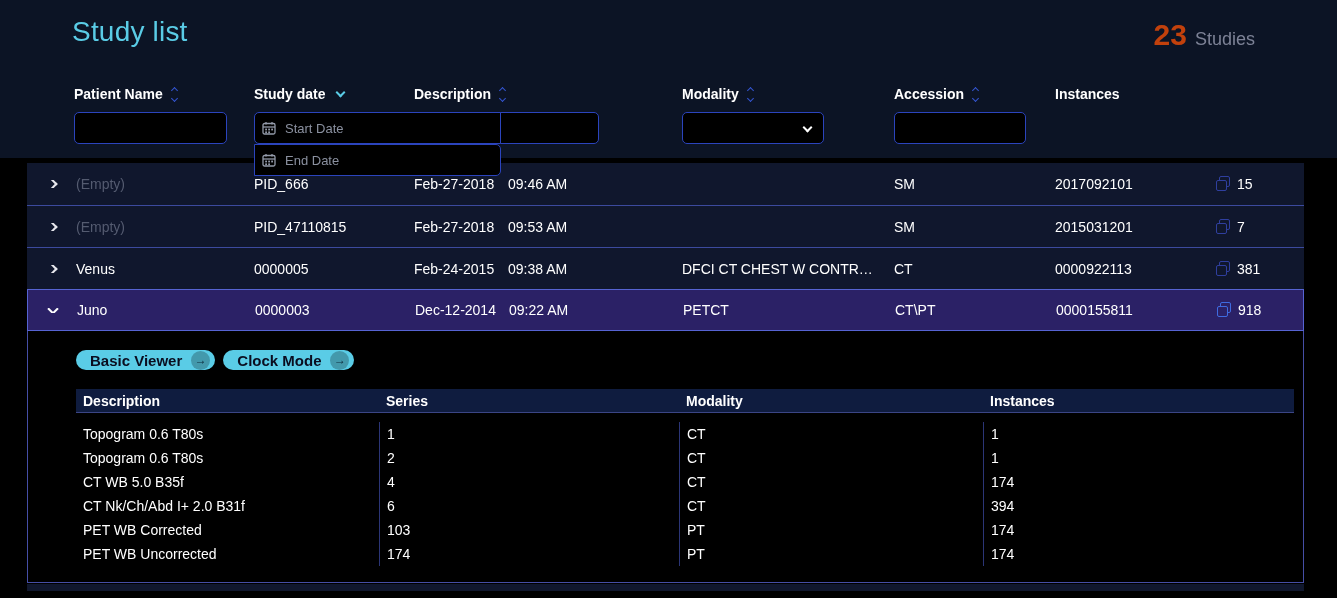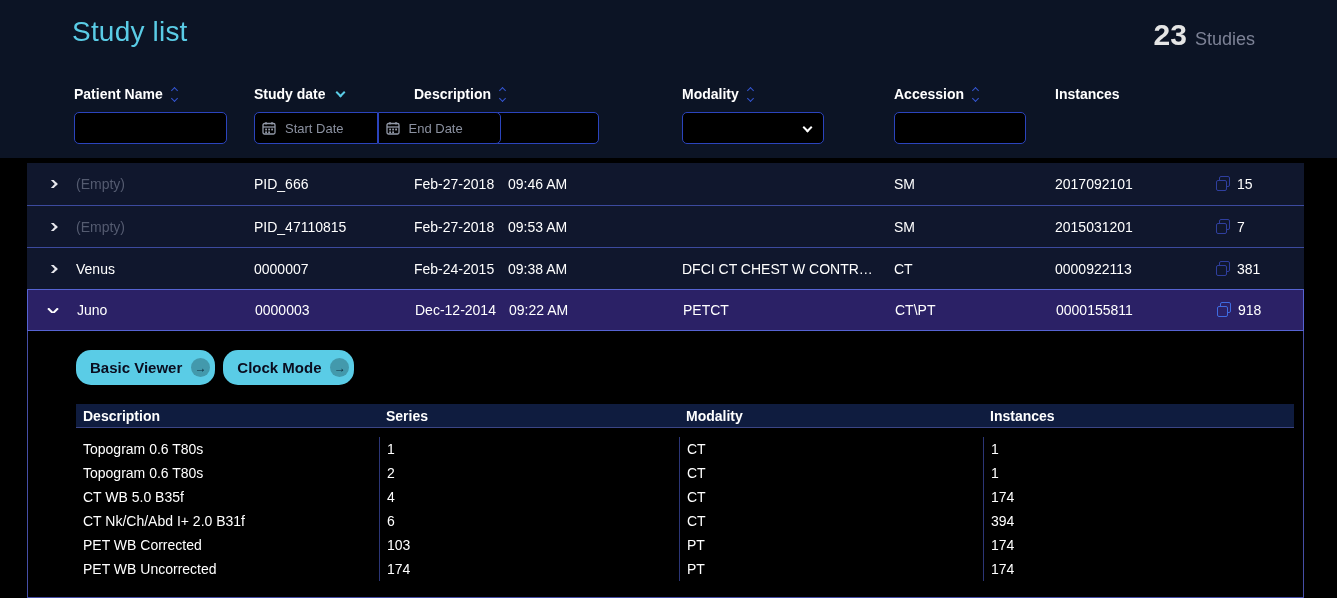--- a/index.html
+++ b/index.html
@@ -22,39 +22,39 @@
     --series-head-border:#3b4585;
   }
   *{margin:0;padding:0;box-sizing:border-box;}
   html,body{width:1337px;height:598px;overflow:hidden;}
   body{background:var(--bg);font-family:"Liberation Sans","DejaVu Sans",sans-serif;color:#fff;}
 
   
   .header-band{height:158px;background:var(--header-bg);position:relative;}
   .page-title{position:absolute;left:72px;top:16px;font-size:28px;color:var(--accent);letter-spacing:.2px;}
   .study-count{position:absolute;right:82px;top:18px;display:flex;align-items:baseline;gap:8px;}
-  .study-count .num{font-size:30px;font-weight:700;color:#e5e5e5;}
+  .study-count .num{font-size:30px;font-weight:700;color:#c2410c;}
   .study-count .lbl{font-size:18px;color:var(--muted);}
 
   .filter-grid{position:absolute;left:74px;top:86px;display:grid;
     grid-template-columns:180px 160px 268px 212px 161px 160px 120px;}
   .filter-col{display:flex;flex-direction:column;gap:10px;}
   .filter-label{display:inline-flex;align-items:center;gap:7px;font-size:14px;font-weight:700;color:#fff;cursor:pointer;}
   .sort-both{display:inline-flex;flex-direction:column;gap:3px;margin-left:2px;}
   .caret{width:5px;height:5px;display:inline-block;}
   .caret-up{border-left:1.7px solid var(--sort-blue);border-top:1.7px solid var(--sort-blue);transform:rotate(45deg);}
   .caret-dn{border-right:1.7px solid var(--sort-blue);border-bottom:1.7px solid var(--sort-blue);transform:rotate(45deg);}
   .caret-desc{width:7px;height:7px;border-right:2px solid var(--accent);border-bottom:2px solid var(--accent);transform:rotate(45deg);margin-left:4px;margin-top:-3px;}
 
   .f-input{height:32px;background:#000;border:1px solid var(--input-border);border-radius:5px;color:#fff;font-size:13px;padding:0 8px;outline:none;width:153px;}
   .f-input::placeholder{color:#8b91a0;}
   .f-input.mrn{width:134px;}
   .f-input.desc{width:185px;}
   .f-input.acc{width:132px;}
-  .date-pair{display:flex;width:247px;}
+  .date-pair{display:flex;width:247px;flex-direction:column;}
   .date-box{position:relative;flex:1;}
   .date-box input{width:100%;height:32px;background:#000;border:1px solid var(--input-border);color:#fff;font-size:13px;padding:0 6px 0 30px;outline:none;}
   .date-box.start input{border-radius:5px 0 0 5px;border-right-width:.5px;}
   .date-box.end input{border-radius:0 5px 5px 0;border-left-width:.5px;}
   .date-box input::placeholder{color:#8b91a0;}
   .cal-icon{position:absolute;left:8px;top:9px;width:14px;height:14px;pointer-events:none;}
   .select-box{position:relative;width:142px;height:32px;background:#000;border:1px solid var(--input-border);border-radius:5px;cursor:pointer;}
   .select-box .chev{position:absolute;right:12px;top:11px;width:7px;height:7px;border-right:2px solid #fff;border-bottom:2px solid #fff;transform:rotate(45deg);}
 
   
@@ -72,21 +72,21 @@
   .instances-cell{display:flex;align-items:center;gap:6px;padding-left:2px;}
   .copy-icon{position:relative;width:16px;height:16px;flex:0 0 16px;}
   .copy-icon::before{content:"";position:absolute;top:0;right:1px;width:9px;height:9px;border:1.6px solid var(--copy-dim);border-radius:2px;}
   .copy-icon::after{content:"";position:absolute;bottom:1px;left:1px;width:9px;height:9px;border:1.6px solid var(--copy-dim);border-radius:2px;background:var(--row-bg);}
   .study-row.selected .copy-icon::before{border-color:var(--copy-bright);}
   .study-row.selected .copy-icon::after{border-color:var(--copy-bright);background:var(--sel-bg);}
 
   
   .expanded-panel{background:#000;border:1px solid var(--panel-border);border-top:none;padding:19px 0 16px 48px;}
   .mode-buttons{display:flex;gap:8px;margin-bottom:19px;}
-  .mode-btn{display:inline-flex;align-items:center;gap:9px;height:35px;padding:0 5px 0 14px;border-radius:15px;background:var(--accent);border:none;color:#0a0d1f;font-family:inherit;font-size:15px;font-weight:700;cursor:pointer;}
+  .mode-btn{display:inline-flex;align-items:center;gap:9px;height:20px;padding:0 5px 0 14px;border-radius:15px;background:var(--accent);border:none;color:#0a0d1f;font-family:inherit;font-size:15px;font-weight:700;cursor:pointer;}
   .mode-btn .arrow{width:19px;height:19px;border-radius:50%;background:rgba(0,0,0,.25);display:flex;align-items:center;justify-content:center;font-size:12px;font-weight:400;color:#0c2a3a;}
 
   .series-table{width:1218px;}
   .series-head{display:grid;grid-template-columns:303px 300px 304px 1fr;background:var(--series-head-bg);height:24px;align-items:center;font-weight:700;font-size:14px;border-bottom:1px solid var(--series-head-border);}
   .series-head>div{padding-left:7px;}
   .series-body{margin-top:9px;}
   .series-row{display:grid;grid-template-columns:303px 300px 304px 1fr;height:24px;align-items:center;font-size:14px;}
   .series-row>div{padding-left:7px;height:24px;display:flex;align-items:center;}
   .series-row>div + div{border-left:1px solid var(--series-sep);}
 
@@ -222,21 +222,21 @@
       <span class="copy-icon"></span>
       <span>7</span>
     </div>
   </div>
 
   <div class="study-row">
     <div class="cell expander">
         <i class="chev-right"></i>
       </div>
     <div class="cell patient">Venus</div>
-    <div class="cell">0000007</div>
+    <div class="cell">0000005</div>
     <div class="cell date-cell"><span class="d">Feb-24-2015</span><span>09:38 AM</span></div>
     <div class="cell">DFCI CT CHEST W CONTR…</div>
     <div class="cell">CT</div>
     <div class="cell">0000922113</div>
     <div class="cell instances-cell">
       <span class="copy-icon"></span>
       <span>381</span>
     </div>
   </div>
 

